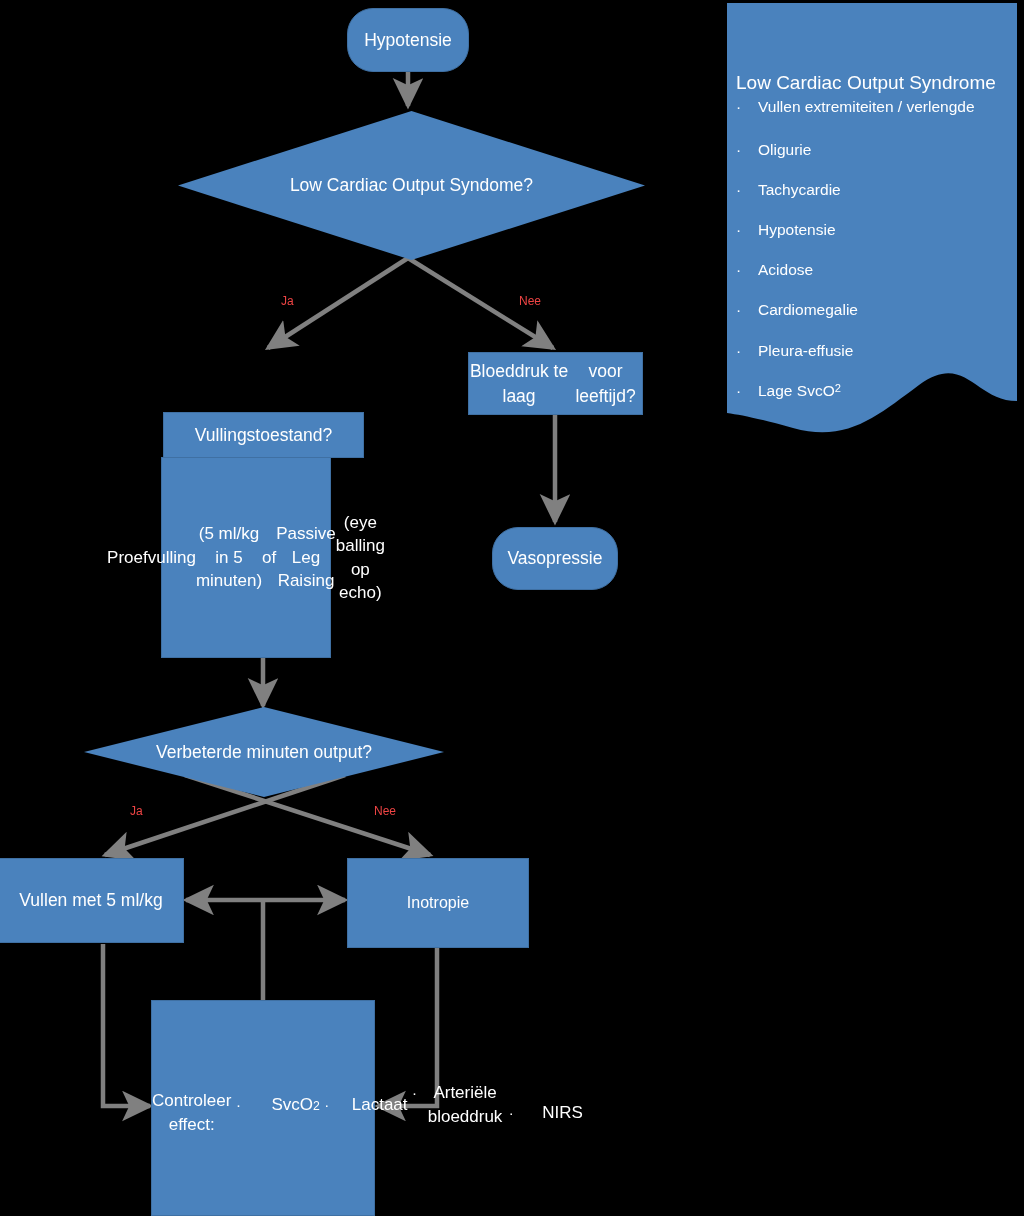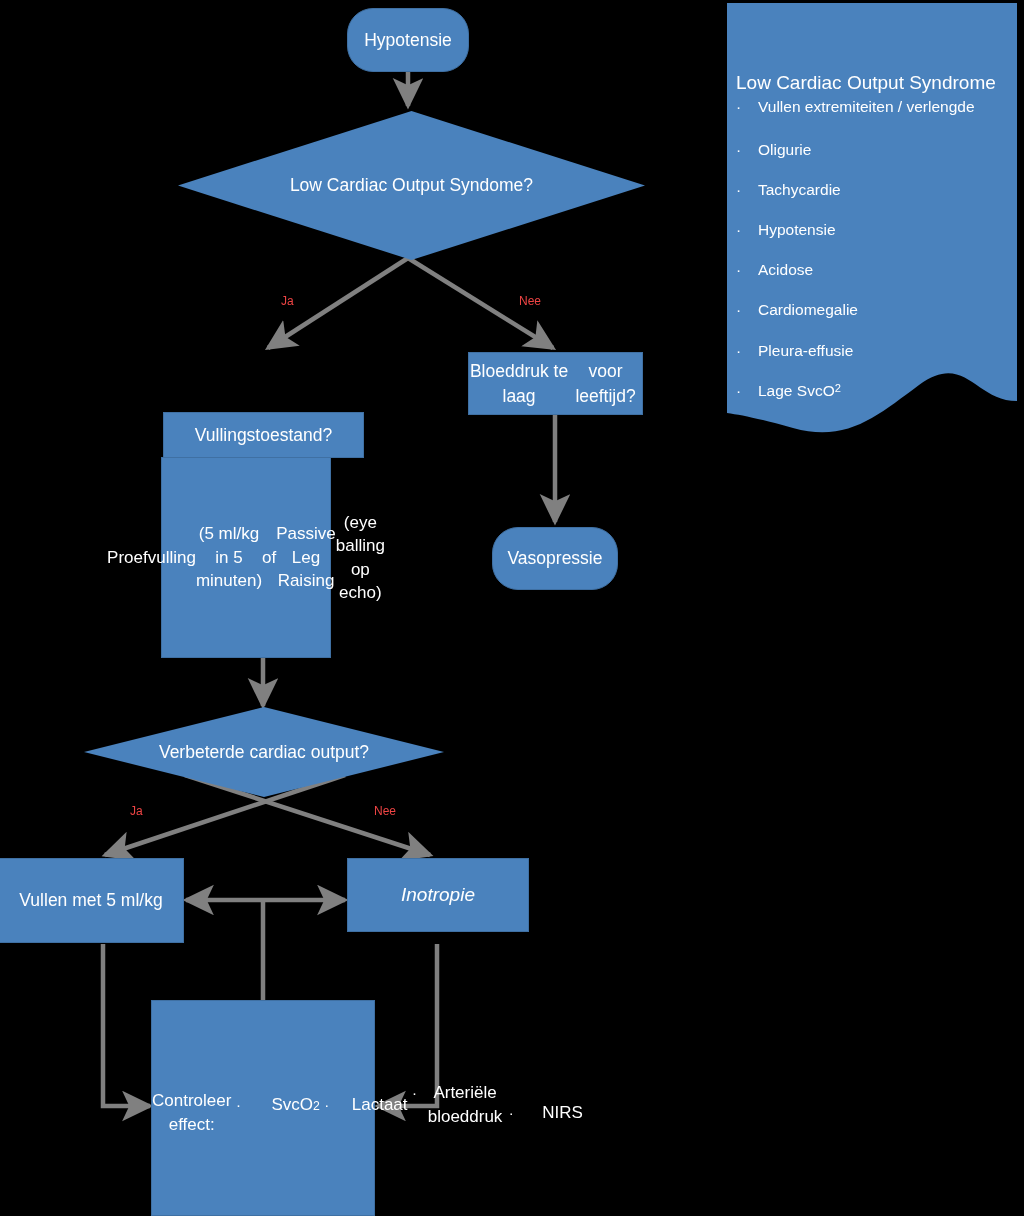--- a/index.html
+++ b/index.html
@@ -115,31 +115,31 @@
     <span class="ln">(5 ml/kg in 5 minuten)</span>
     <span class="ln">of</span>
     <span class="ln blank"></span>
     <span class="ln">Passive Leg Raising</span>
     <span class="ln blank"></span>
     <span class="ln">(eye balling op echo)</span>
   </div>
 
   <div class="diamond" style="left:84px;top:707px;width:360px;height:90px;
               clip-path:polygon(50% 0,100% 50%,50% 100%,0 50%);">
-    <span class="dlabel" style="font-size:17.5px;">Verbeterde cardiac output?</span>
+    <span class="dlabel" style="font-size:17.5px;">Verbeterde minuten output?</span>
   </div>
 
   <div class="edge-label" style="left:130px;top:804px;">Ja</div>
   <div class="edge-label" style="left:374px;top:804px;">Nee</div>
 
   <div class="node rect" style="left:-2px;top:858px;width:186px;height:85px;font-size:17.5px;">
     <span>Vullen met 5 ml/kg</span>
   </div>
 
-  <div class="node rect" style="left:347px;top:858px;width:182px;height:74px;font-size:19px;font-style:italic;">
+  <div class="node rect" style="left:347px;top:858px;width:182px;height:90px;font-size:16px;">
     <span>Inotropie</span>
   </div>
 
   <div class="node rect multiline" style="left:151px;top:1000px;width:224px;height:216px;font-size:17px;justify-content:flex-start;padding-top:9px;">
     <span class="ln" style="margin-bottom:0;">Controleer effect:</span>
 
     <div class="ctrl-line" style="margin-bottom:16px;">
       <span class="bd">·</span>
       <span style="width:26px;"></span>
       <span>SvcO</span>

